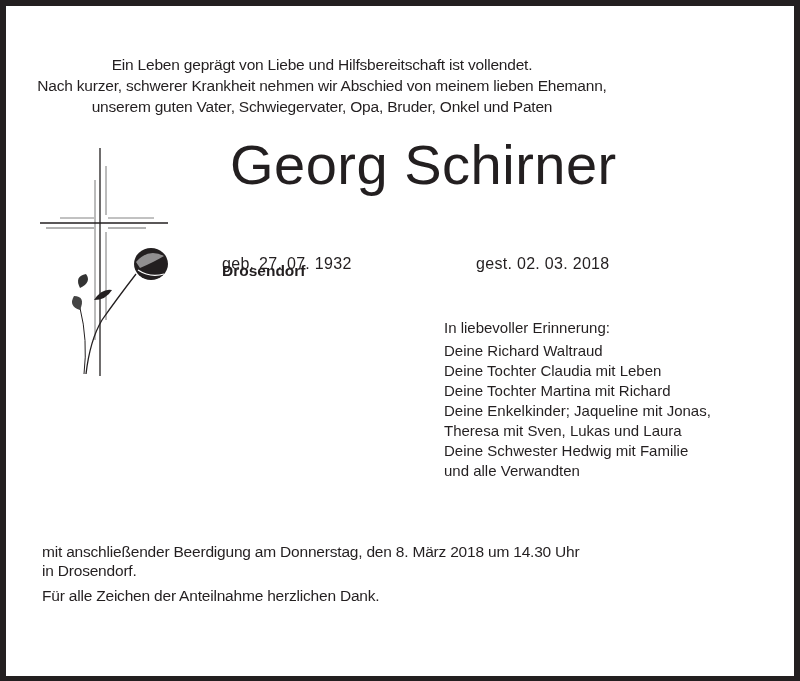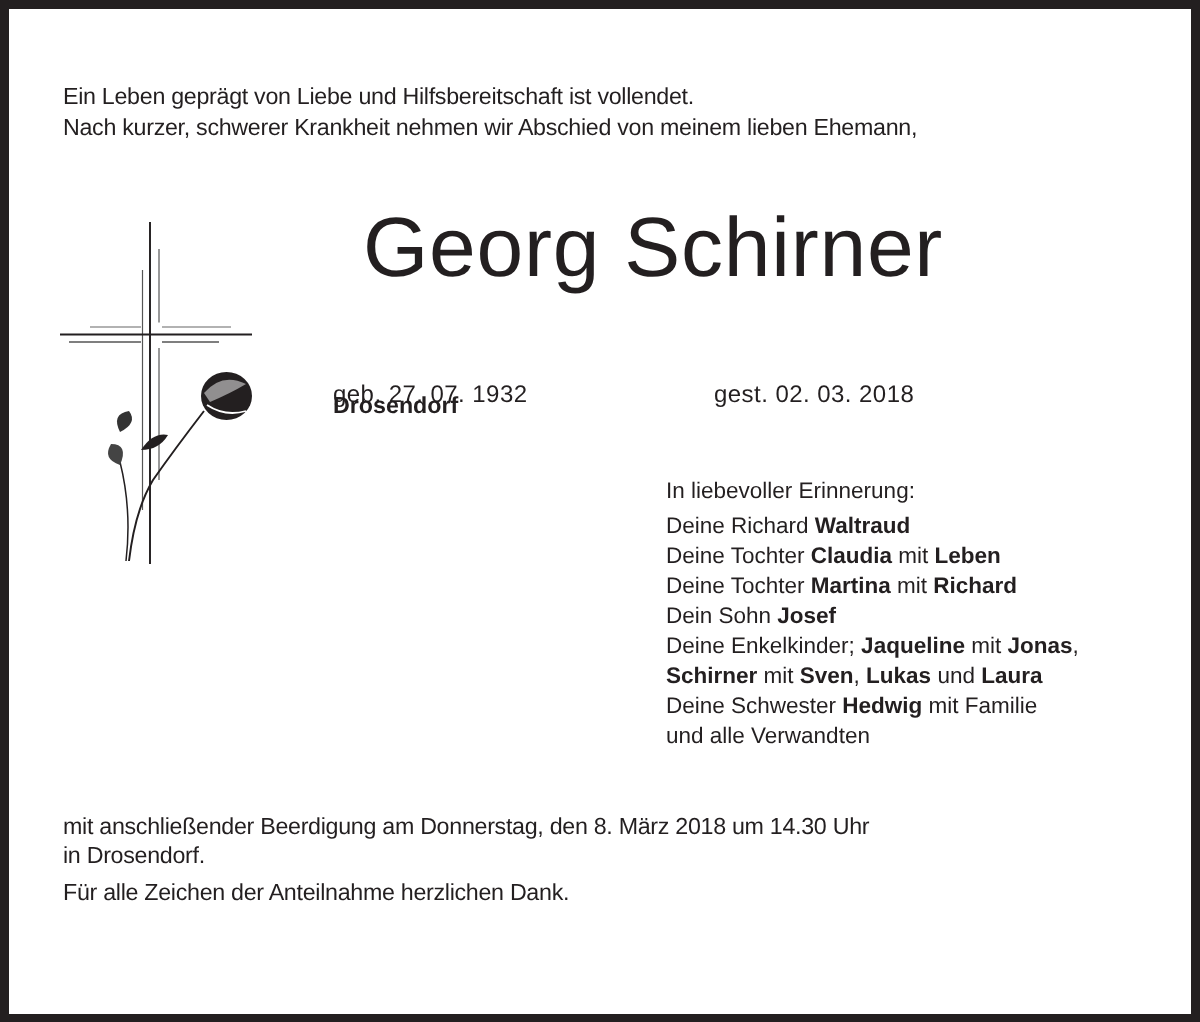--- a/index.html
+++ b/index.html
@@ -13,29 +13,29 @@
     }
     .page {
       position: absolute;
       left: 6px; top: 6px;
       width: 788px; height: 670px;
       background: #ffffff;
     }
     .intro {
       position: absolute;
       left: 0; top: 48px; width: 632px;
+      text-align: center;
       font-size: 15.5px;
       line-height: 21px;
       letter-spacing: -0.2px;
-      padding-left: 36px;
     }
     .intro div { white-space: nowrap; }
     .name {
       position: absolute;
-      left: 236px; top: 128px;
+      left: 224px; top: 128px;
       font-size: 56px;
       font-weight: normal;
       letter-spacing: 0.5px;
       white-space: nowrap;
       line-height: 1.1;
     }
     .born, .died {
       position: absolute;
       top: 204px;
       font-size: 16px;
@@ -52,21 +52,21 @@
       font-weight: bold;
     }
     .mourners {
       position: absolute;
       left: 438px; top: 312px;
       font-size: 15px;
       line-height: 20px;
       white-space: nowrap;
     }
     .mourners .head { margin-bottom: 3px; }
-    .mourners b { font-weight: bold; }
+    .mourners b { font-weight: normal; }
     .footer {
       position: absolute;
       left: 36px; top: 536px;
       font-size: 15.5px;
       line-height: 19px;
       white-space: nowrap;
       letter-spacing: -0.2px;
     }
     .footer .thanks { margin-top: 6px; }
     .cross {
@@ -75,20 +75,21 @@
     }
   </style>
 </head>
 <body>
 
 <div class="page">
 
   <div class="intro">
     <div>Ein Leben geprägt von Liebe und Hilfsbereitschaft ist vollendet.</div>
     <div>Nach kurzer, schwerer Krankheit nehmen wir Abschied von meinem lieben Ehemann,</div>
+    <div>unserem guten Vater, Schwiegervater, Opa, Bruder, Onkel und Paten</div>
   </div>
 
   <div class="cross">
     <svg width="140" height="240" viewBox="0 0 140 240">
 
       <line x1="64" y1="8" x2="64" y2="236" stroke="#231f20" stroke-width="1.3"></line>
       <line x1="59" y1="40" x2="59" y2="200" stroke="#555" stroke-width="0.8"></line>
       <line x1="70" y1="26" x2="70" y2="75" stroke="#555" stroke-width="0.8"></line>
       <line x1="70" y1="92" x2="70" y2="180" stroke="#555" stroke-width="0.8"></line>
 
@@ -115,23 +116,22 @@
   <div class="born">geb. 27. 07. 1932</div>
   <div class="died">gest. 02. 03. 2018</div>
   <div class="place">Drosendorf</div>
 
   <div class="mourners">
     <div class="head">In liebevoller Erinnerung:</div>
     <div id="mourner-lines">
         <div><span>Deine Richard </span><b>Waltraud</b></div>
         <div><span>Deine Tochter </span><b>Claudia</b><span> mit </span><b>Leben</b></div>
         <div><span>Deine Tochter </span><b>Martina</b><span> mit </span><b>Richard</b></div>
-        <div><span>Dein Sohn </span><b>Josef</b></div>
         <div><span>Deine Enkelkinder; </span><b>Jaqueline</b><span> mit </span><b>Jonas</b><span>,</span></div>
-        <div><b>Schirner</b><span> mit </span><b>Sven</b><span>, </span><b>Lukas</b><span> und </span><b>Laura</b></div>
+        <div><b>Theresa</b><span> mit </span><b>Sven</b><span>, </span><b>Lukas</b><span> und </span><b>Laura</b></div>
         <div><span>Deine Schwester </span><b>Hedwig</b><span> mit Familie</span></div>
         <div><span>und alle Verwandten</span></div>
       </div>
   </div>
 
   <div class="footer">
     <div>mit anschließender Beerdigung am Donnerstag, den 8. März 2018 um 14.30 Uhr</div>
     <div>in Drosendorf.</div>
     <div class="thanks">Für alle Zeichen der Anteilnahme herzlichen Dank.</div>
   </div>

